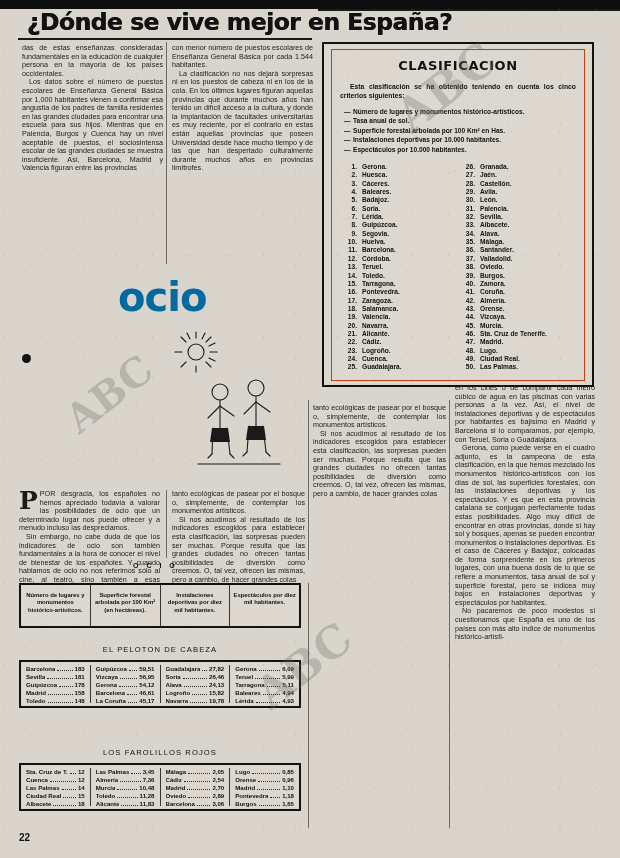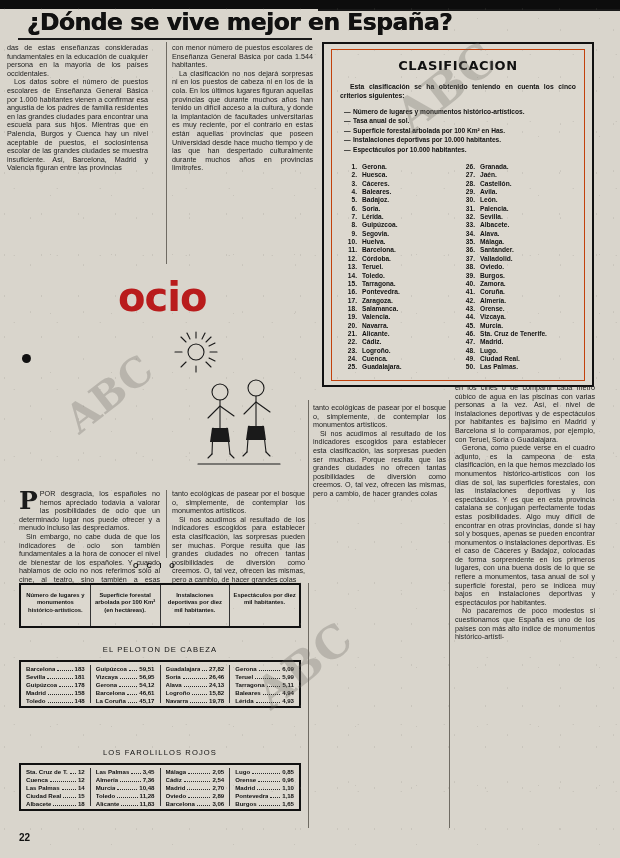--- a/index.html
+++ b/index.html
@@ -86,21 +86,21 @@
   }
   .ranklists li{
     font-size:6.6px;line-height:8.35px;font-weight:bold;white-space:nowrap;
   }
   .ranklists li .n{display:inline-block;width:17px;text-align:right;margin-right:5px;}
 
   
   .ociologo{
     position:absolute;left:118px;top:274px;
     font-family:"DejaVu Sans", sans-serif;
-    font-weight:bold;font-size:40px;letter-spacing:-1px;color:#b91c1c;
+    font-weight:bold;font-size:40px;letter-spacing:-1px;color:#0369a1;
   }
   .bullets{
     position:absolute;left:22px;top:352px;width:140px;
   }
   .bullet{display:flex;margin-bottom:13px;}
   .dot{
     width:9px;height:9px;border-radius:50%;background:#111;flex:0 0 9px;margin-top:2px;
   }
   .btxt{
     margin-left:9px;font-size:9.2px;line-height:11.6px;font-weight:bold;
@@ -184,21 +184,21 @@
   <div class="title">¿Dónde se vive mejor en España?</div>
   <div class="titlerule"></div>
   <div class="rightrule"></div>
 
   <div class="vrule" style="left:166px;top:42px;height:222px;"></div>
   <div class="vrule" style="left:166px;top:490px;height:68px;"></div>
   <div class="vrule" style="left:308px;top:400px;height:160px;"></div>
   <div class="vrule" style="left:449px;top:400px;height:428px;"></div>
   <div class="vrule" style="left:308px;top:583px;height:245px;"></div>
 
-  <div class="col" style="left:7px;top:44px;width:141px;">
+  <div class="col" style="left:22px;top:44px;width:141px;">
     <p class="first">das de estas enseñanzas consideradas fundamentales en la educación de cualquier persona en la mayoría de los países occidentales.</p>
     <p>Los datos sobre el número de puestos escolares de Enseñanza General Básica por 1.000 habitantes vienen a confirmar esa angustia de los padres de familia residentes en las grandes ciudades para encontrar una escuela para sus hijos. Mientras que en Palencia, Burgos y Cuenca hay un nivel aceptable de puestos, el sociosintensa escolar de las grandes ciudades se muestra insuficiente. Así, Barcelona, Madrid y Valencia figuran entre las provincias</p>
   </div>
 
   <div class="col" style="left:172px;top:44px;width:141px;">
     <p class="first">con menor número de puestos escolares de Enseñanza General Básica por cada 1.544 habitantes.</p>
     <p>La clasificación no nos dejará sorpresas ni en los puestos de cabeza ni en los de la cola. En los últimos lugares figuran aquellas provincias que durante muchos años han tenido un difícil acceso a la cultura, y donde la implantación de facultades universitarias es muy reciente, por el contrario en estas están aquellas provincias que poseen Universidad desde hace mucho tiempo y de las que han despertado culturalmente durante muchos años en provincias limítrofes.</p>
   </div>
 
   <div class="clasbox">

